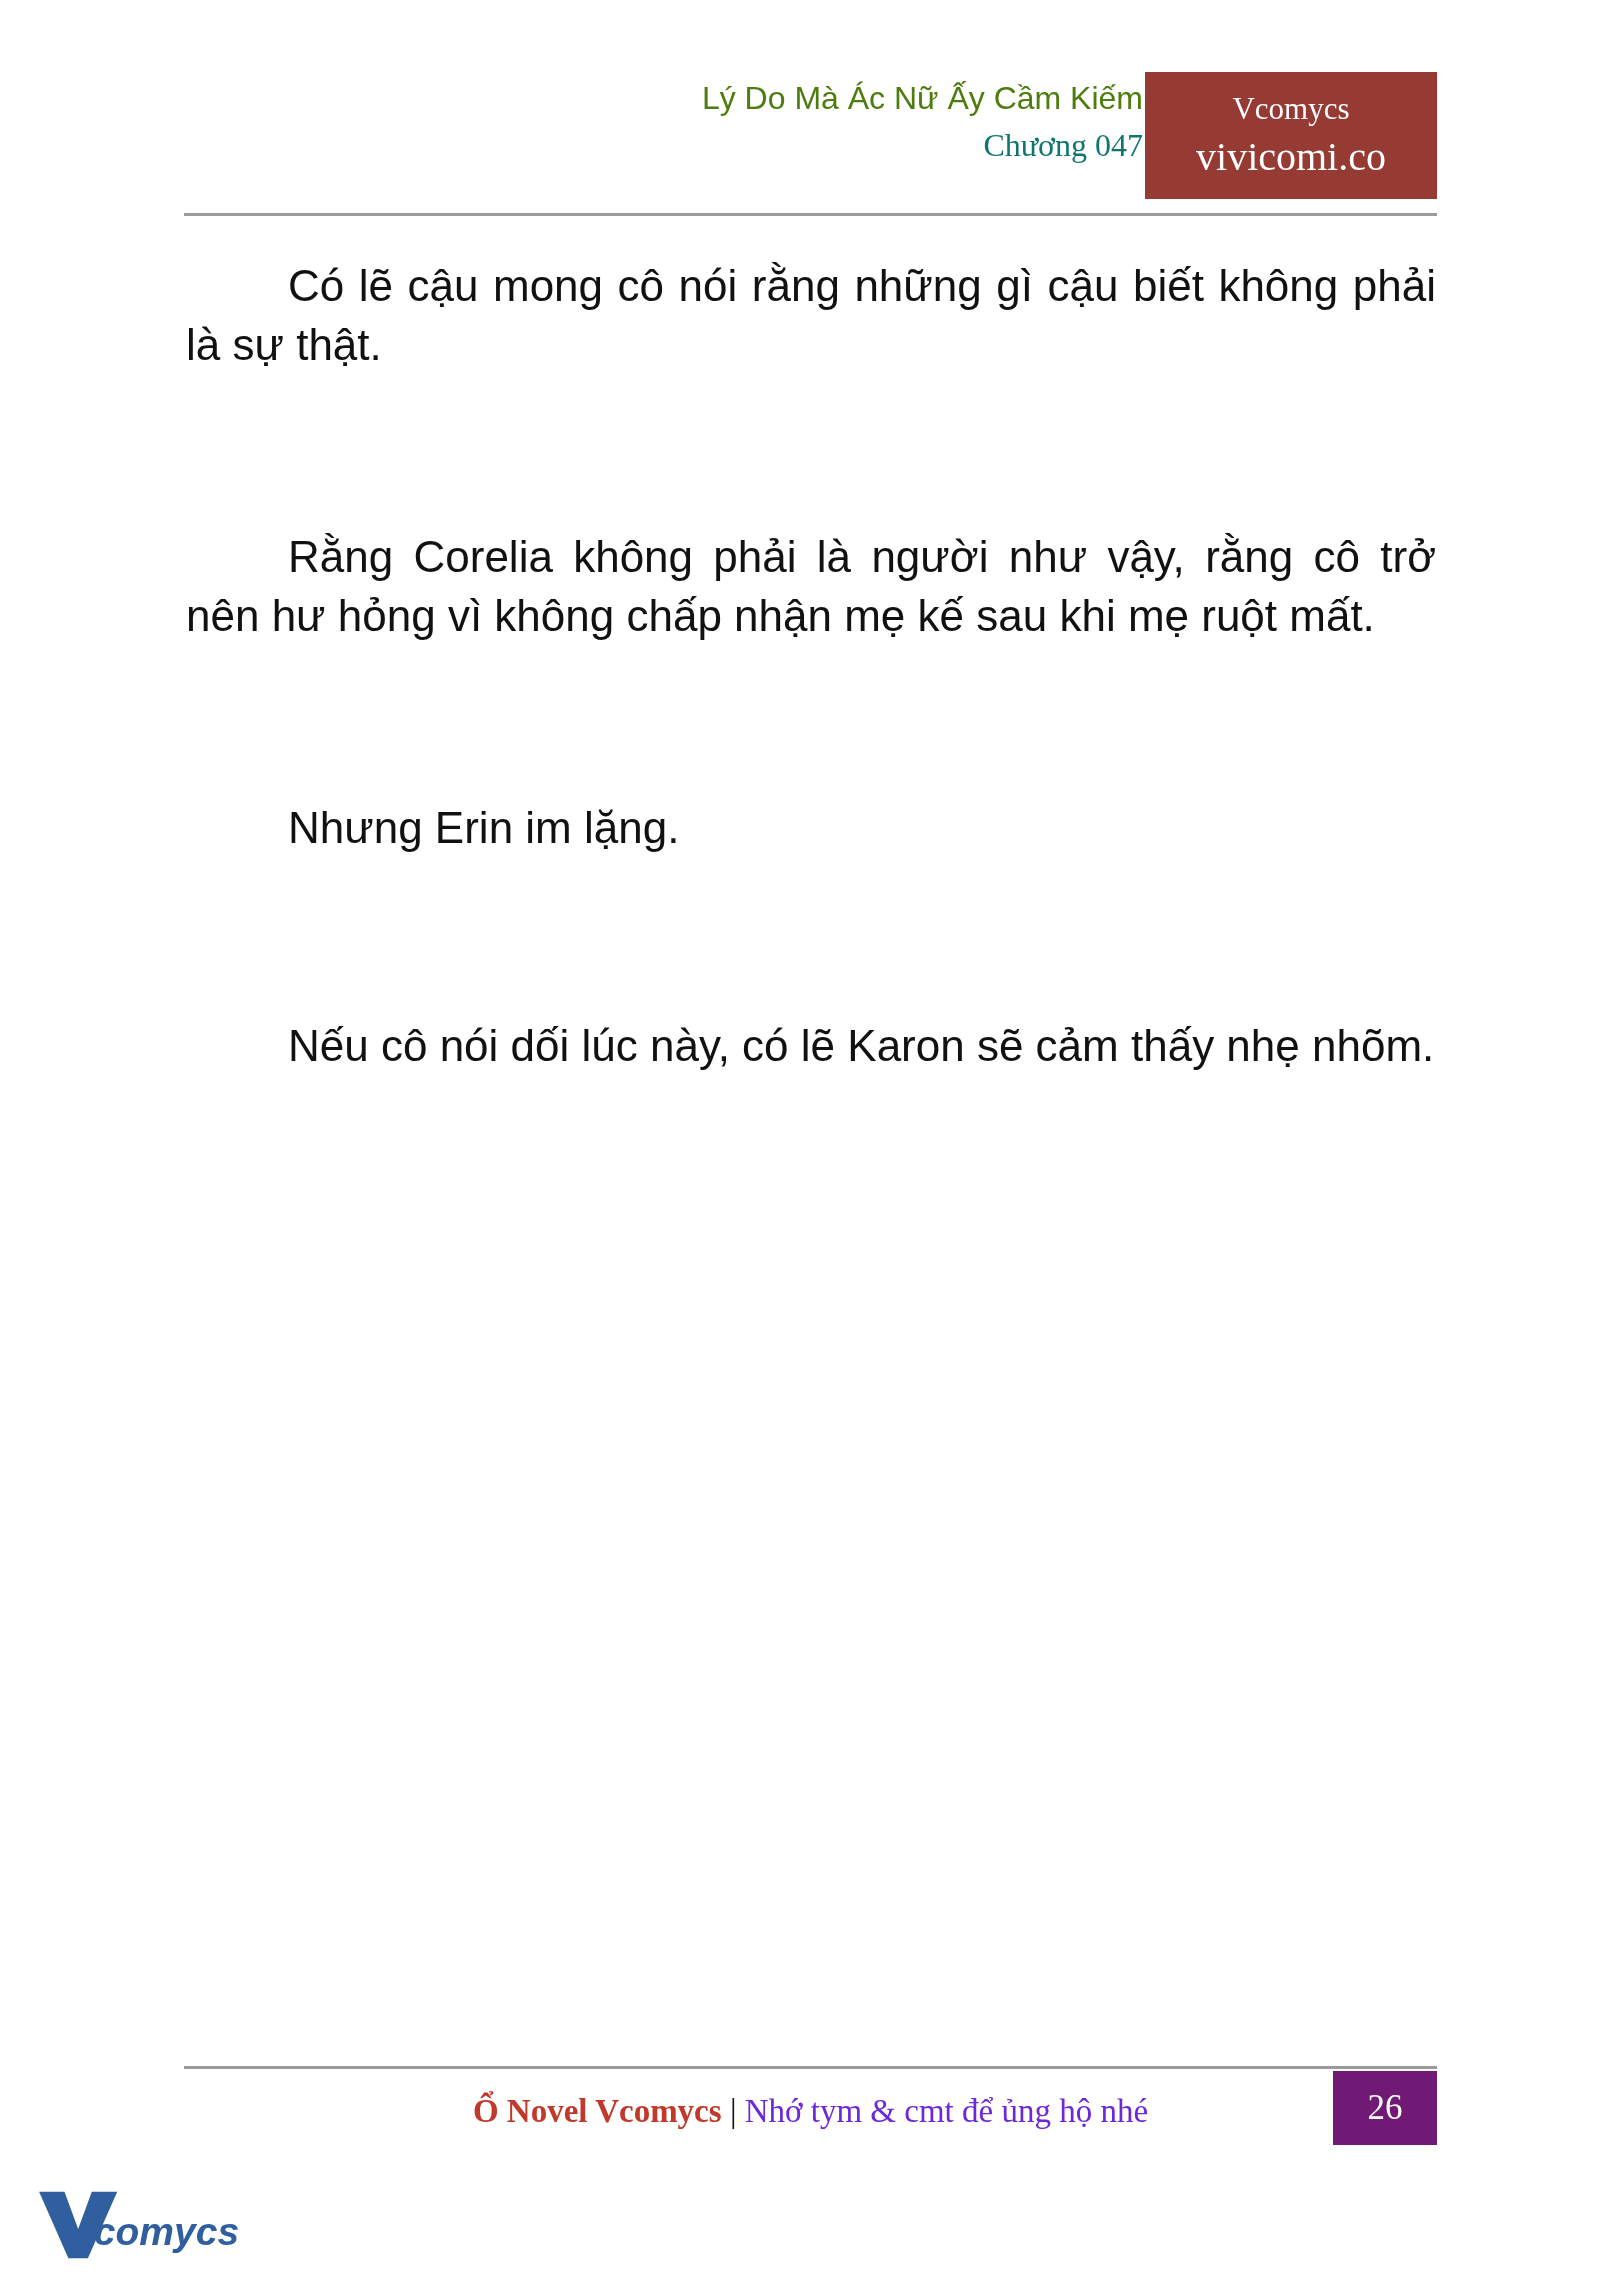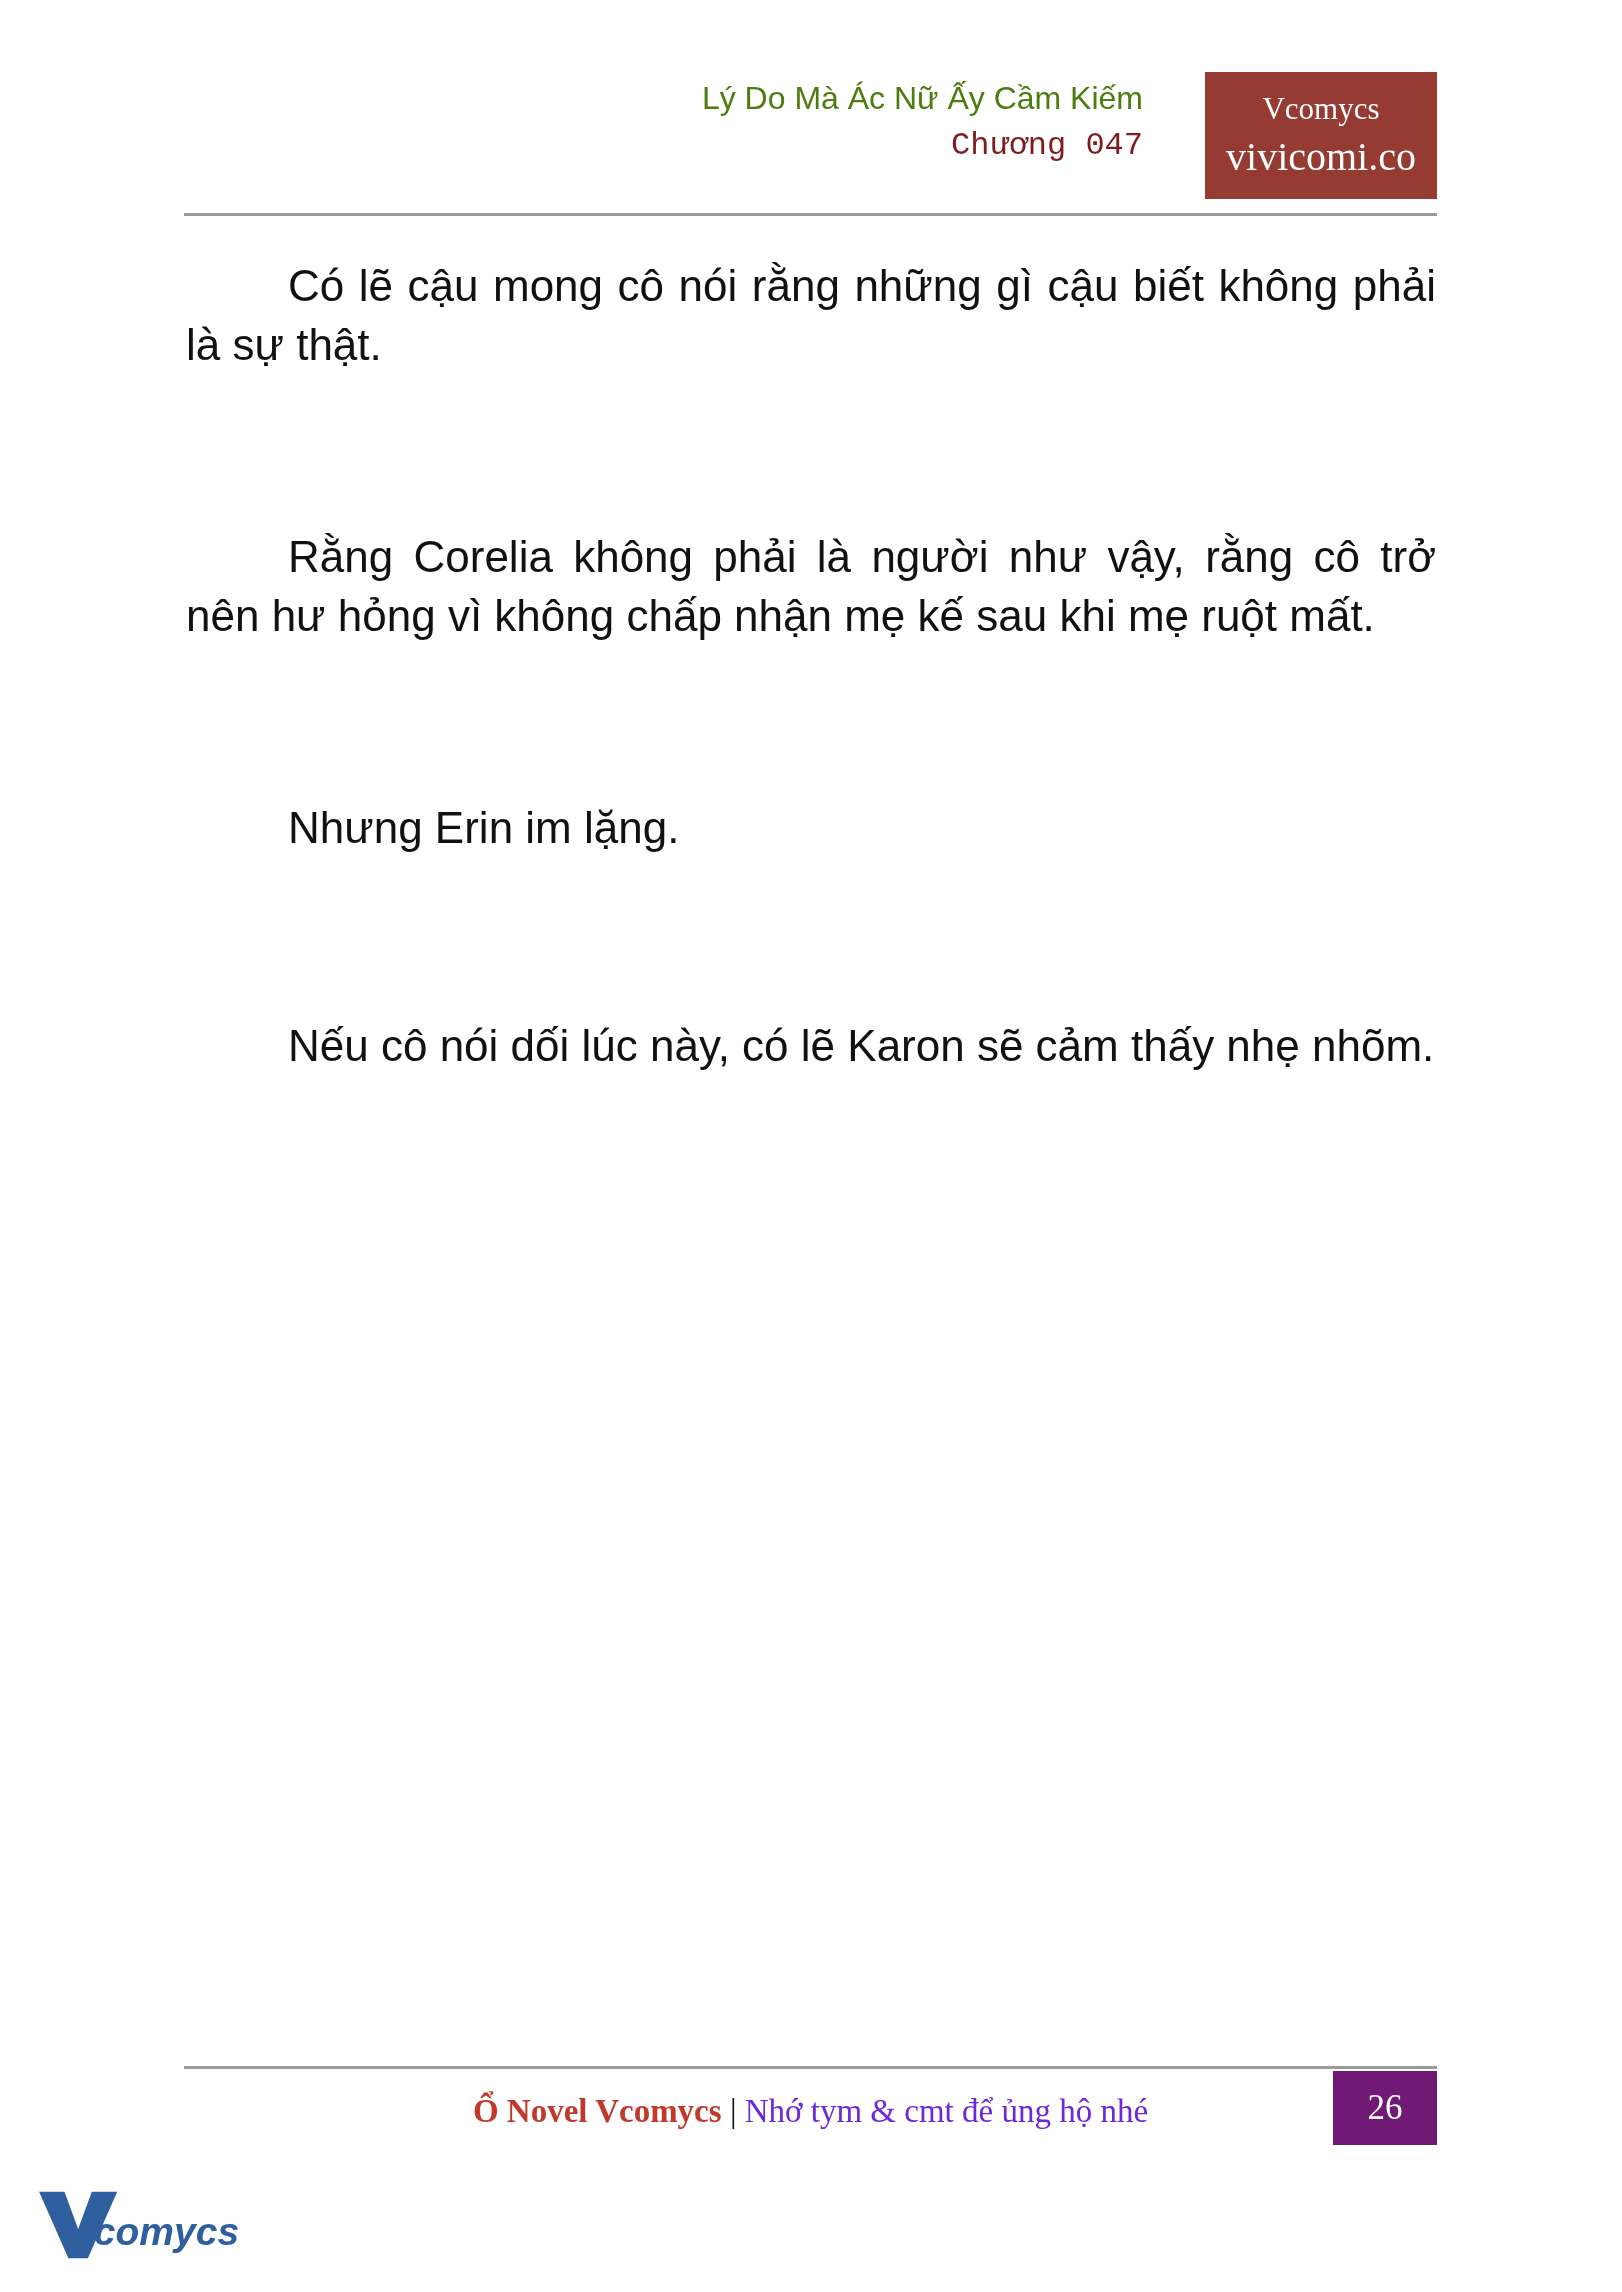--- a/index.html
+++ b/index.html
@@ -40,30 +40,30 @@
   }
   .header-title-line {
     font-size: 32px;
     font-family: Liberation Sans, sans-serif;
     color: #4d7c0f;
     white-space: nowrap;
     margin-left: 48px;
   }
   .header-chapter-line {
     font-size: 32px;
-    font-family: Liberation Mono, monospace;
-    color: #7f1d1d;
+    font-family: Liberation Serif, serif;
+    color: #0f766e;
     white-space: nowrap;
     margin-top: 5.9px;
   }
   .header-badge {
     position: absolute;
     right: 0;
     top: -5.9px;
-    width: 232px;
+    width: 292px;
     height: 127px;
     background: #953b34;
     color: #ffffff;
     display: flex;
     flex-direction: column;
     align-items: center;
     justify-content: center;
     line-height: 1.34;
   }
   .header-badge .brand {

